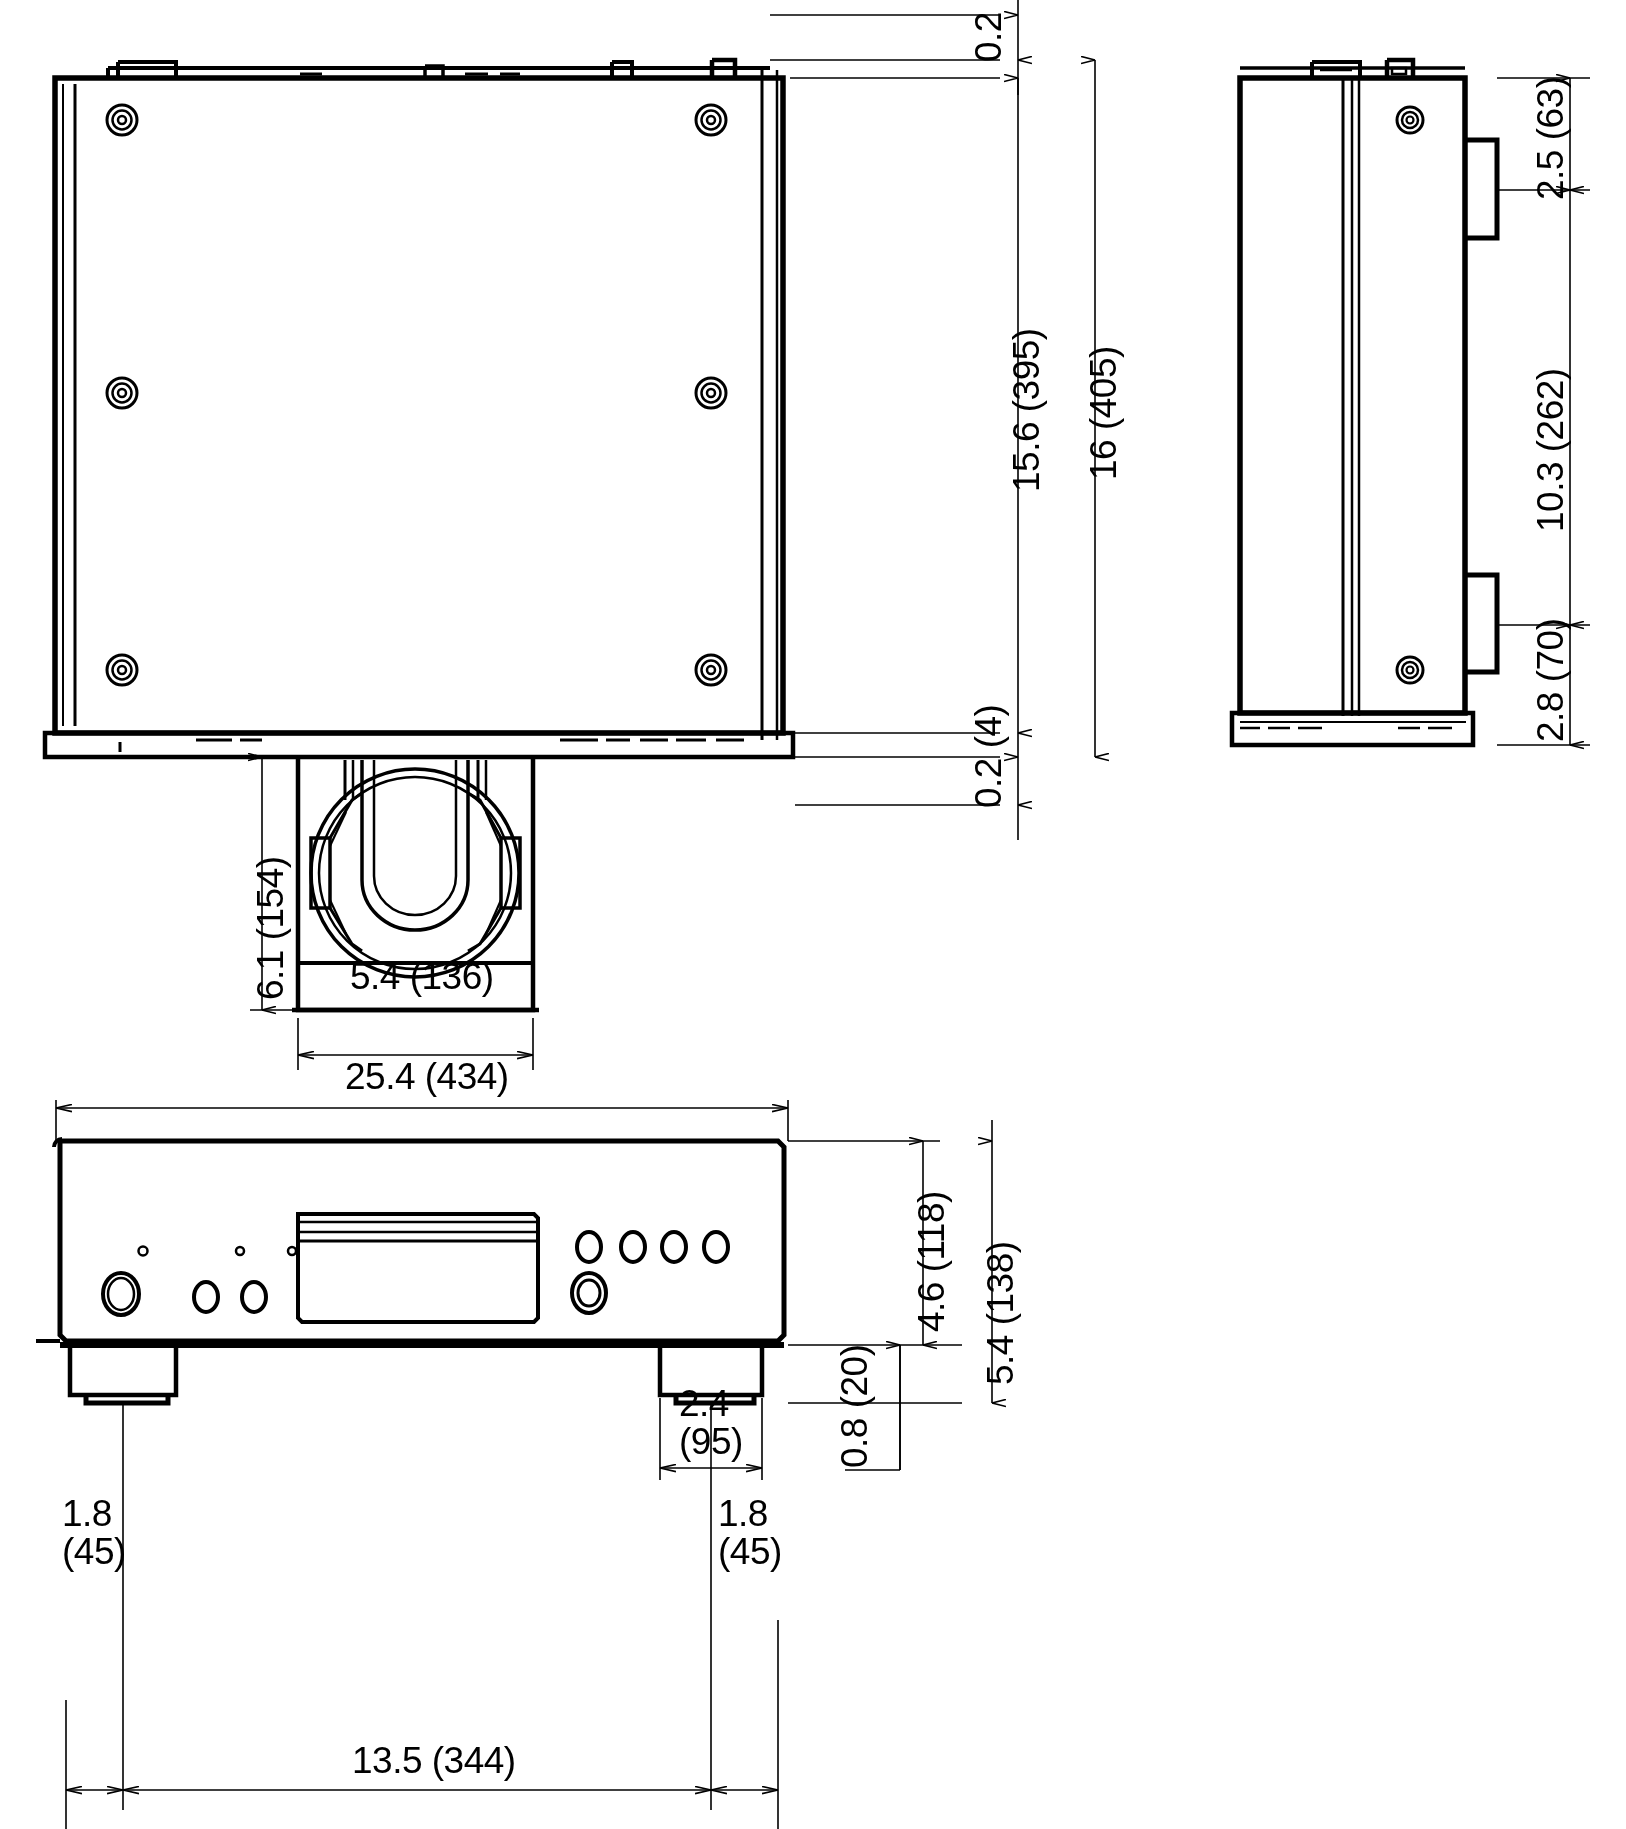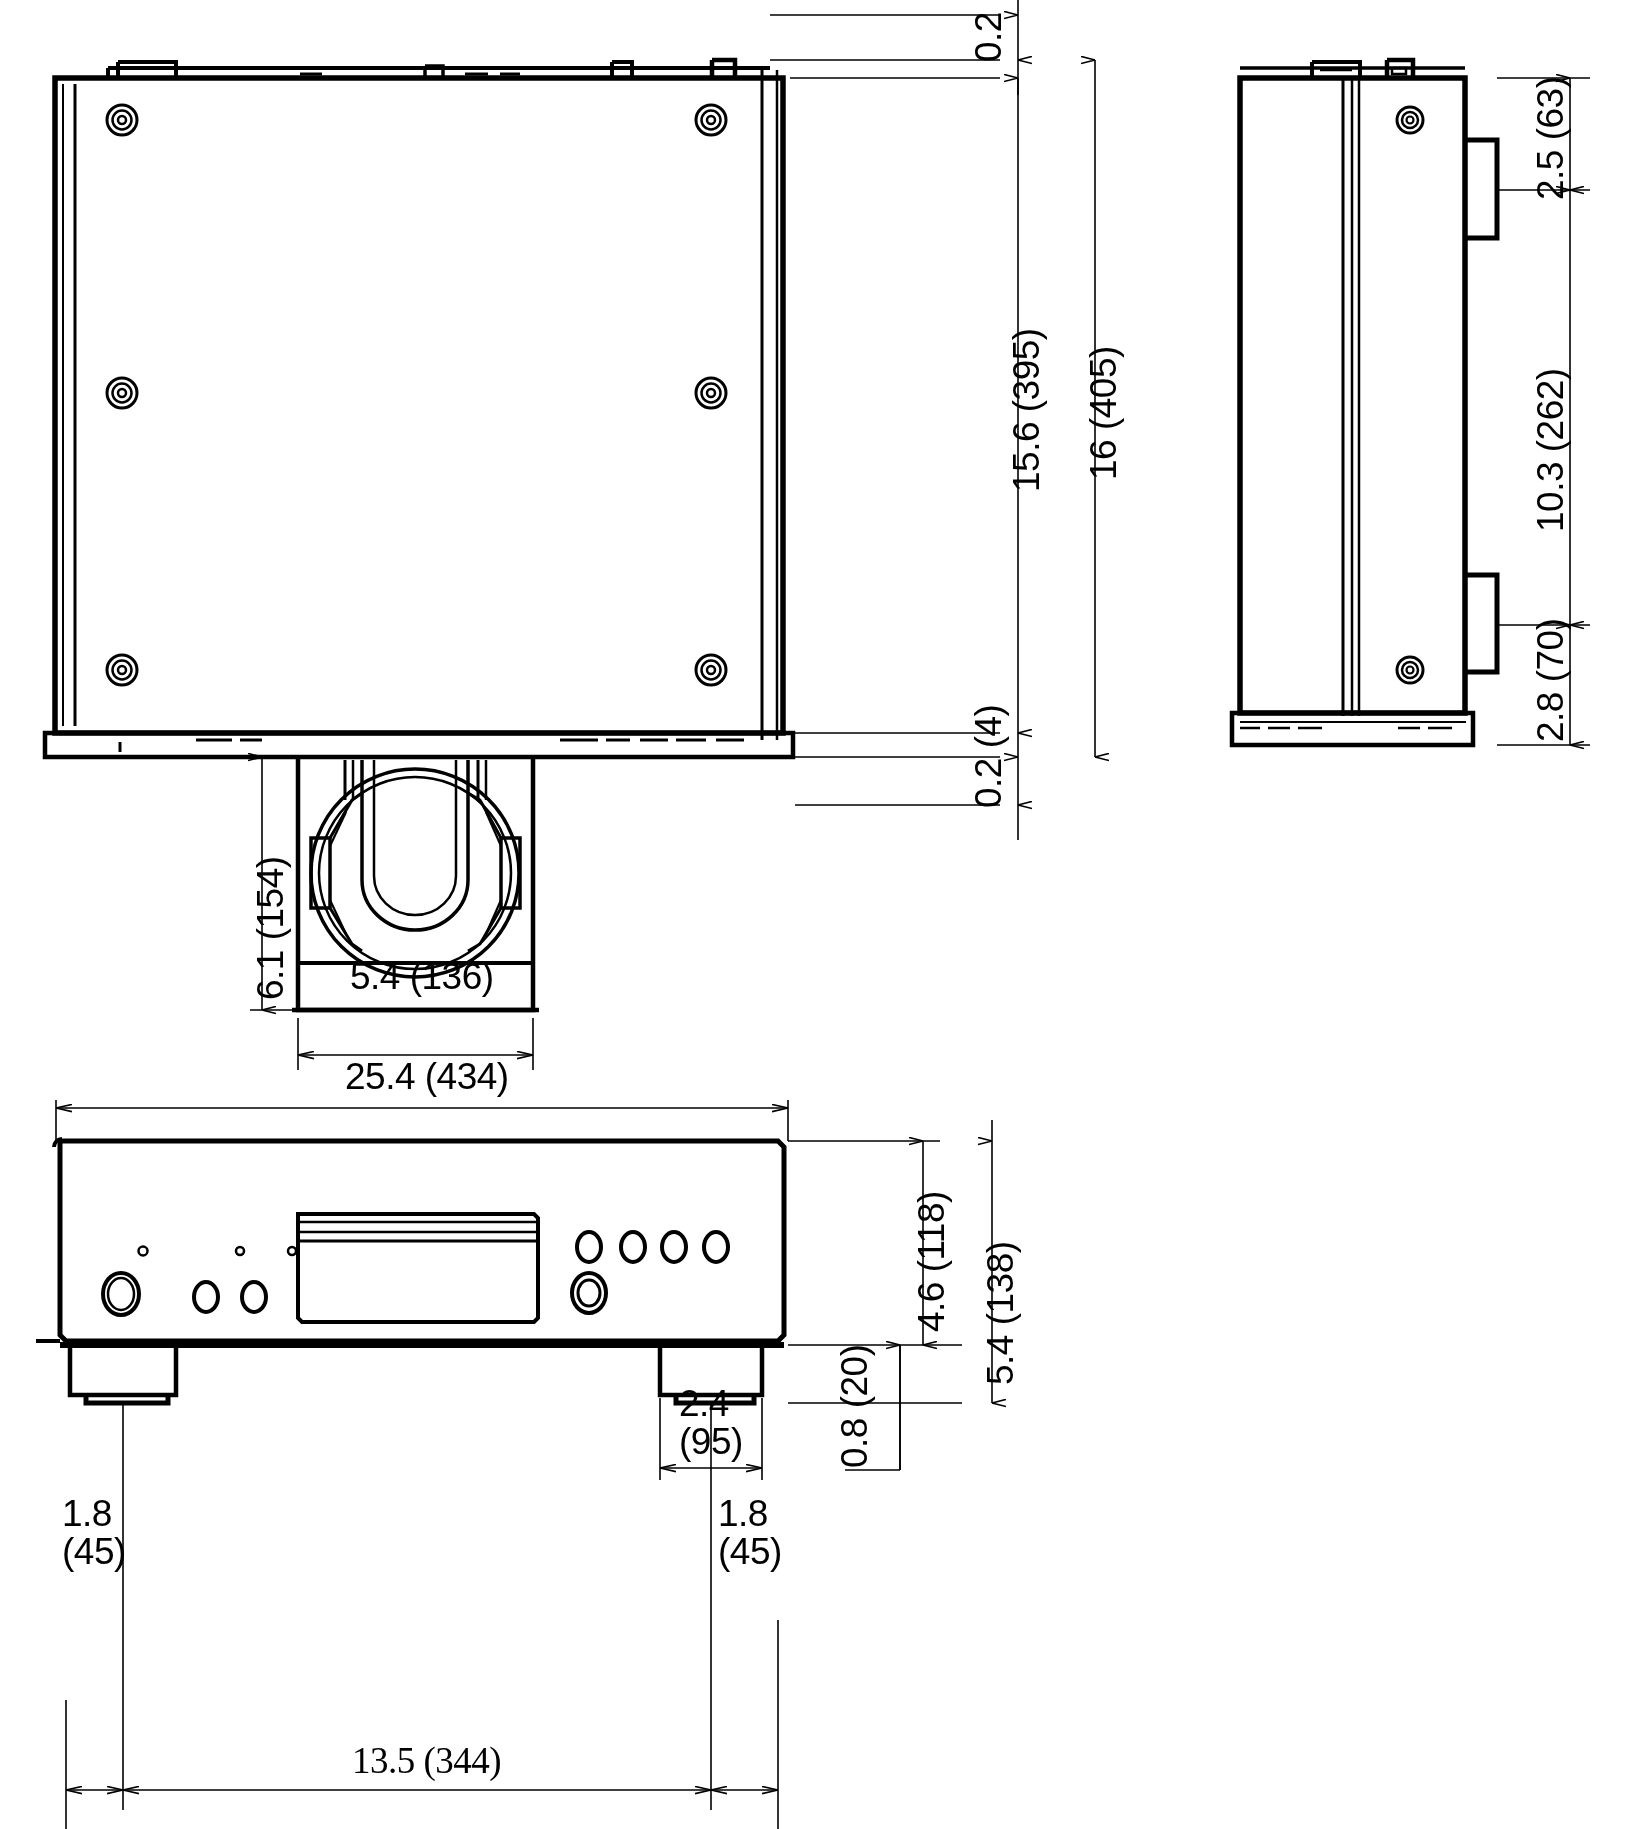--- a/index.html
+++ b/index.html
@@ -325,15 +325,15 @@
   <div class="dimlabel two-line" style="left:62px; top:1495px; text-align:left;">
     <span>1.8</span>
     <span>(45)</span>
   </div>
 
   <div class="dimlabel two-line" style="left:718px; top:1495px; text-align:left;">
     <span>1.8</span>
     <span>(45)</span>
   </div>
 
-  <div class="dimlabel" style="left:352px; top:1742px;font-family:Liberation Serif, serif;">13.5 (344)</div>
+  <div class="dimlabel" style="left:352px; top:1742px;">13.5 (344)</div>
 
 </div>
 
 </body></html>

